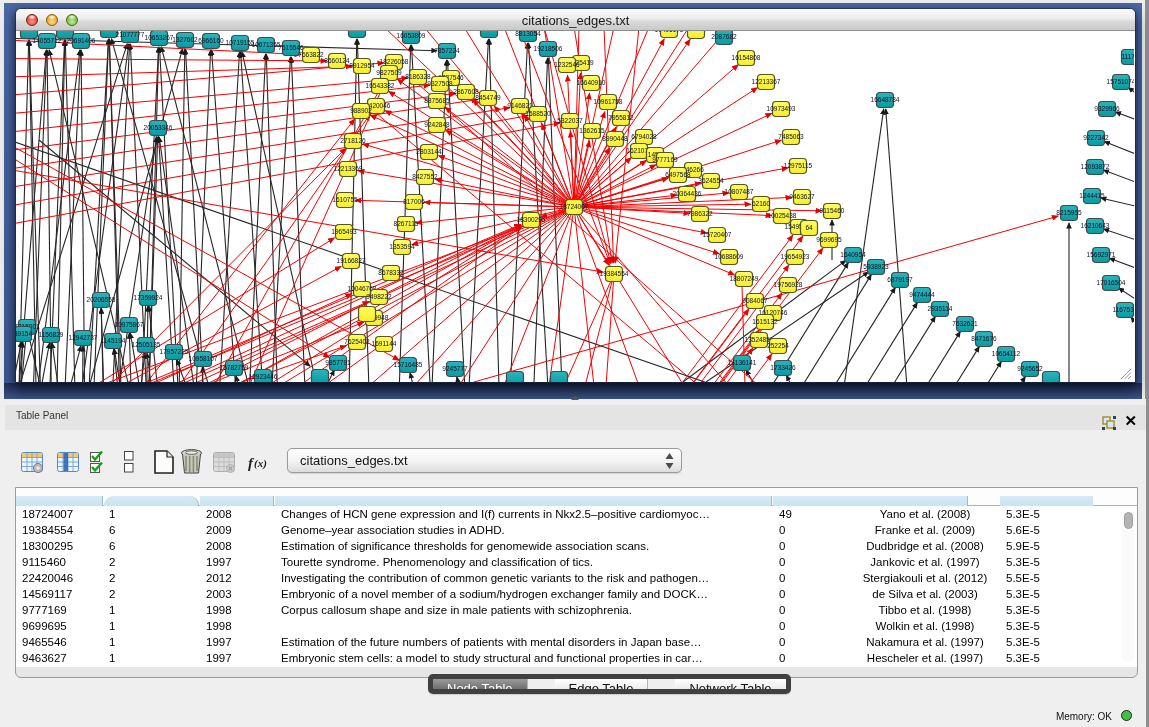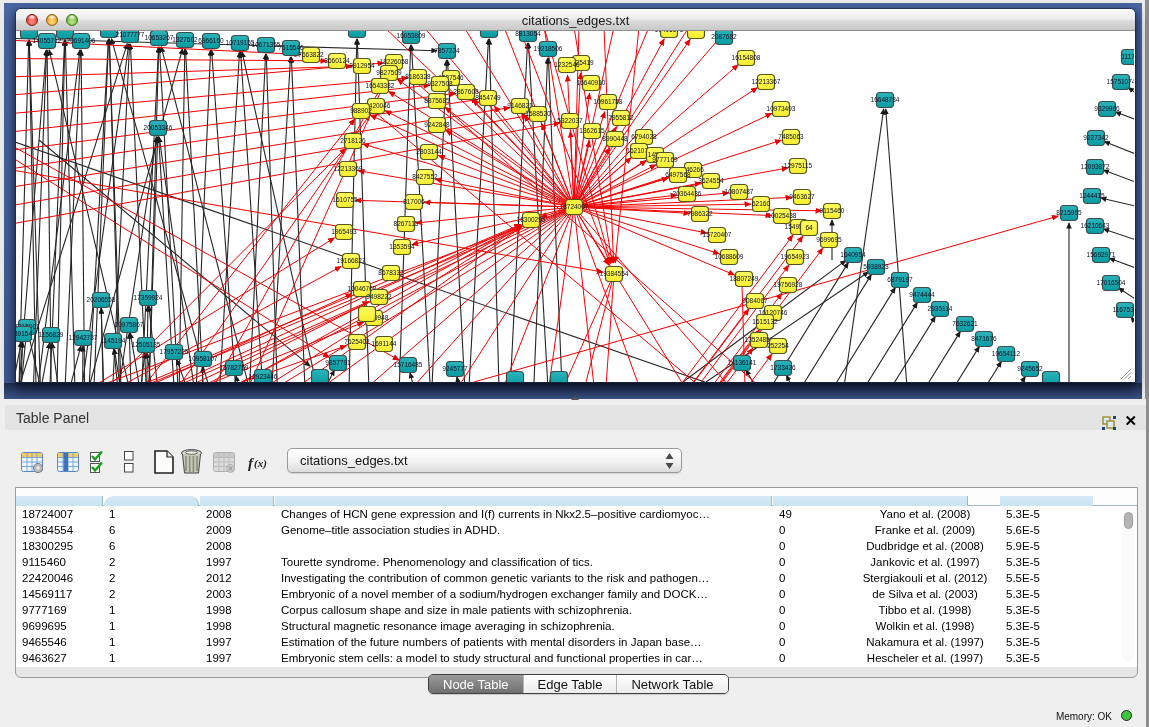--- a/index.html
+++ b/index.html
@@ -20,21 +20,21 @@
   font-size:13px; color:#1a1a1a; }
 .tl { position:absolute; top:5px; width:12px; height:12px; border-radius:50%; }
 .tl.r { left:10px; background:radial-gradient(ellipse 62% 40% at 50% 20%, rgba(255,255,255,0.95), rgba(255,255,255,0) 75%), radial-gradient(circle at 50% 70%, #f98e86 0%, #e8574a 50%, #b02c1c 100%); border:1px solid #7e1a10; }
 .tl.y { left:30px; background:radial-gradient(ellipse 62% 40% at 50% 20%, rgba(255,255,255,0.95), rgba(255,255,255,0) 75%), radial-gradient(circle at 50% 70%, #ffd97e 0%, #f0b03a 50%, #b97a10 100%); border:1px solid #8a5e0a; }
 .tl.g { left:50px; background:radial-gradient(ellipse 62% 40% at 50% 20%, rgba(255,255,255,0.95), rgba(255,255,255,0) 75%), radial-gradient(circle at 50% 70%, #bce98f 0%, #87c64c 50%, #4e8c1f 100%); border:1px solid #3f7015; }
 .canvas { position:absolute; left:0px; top:22px; width:1118px; height:351px;
   background:#fff; overflow:hidden; }
 .panel { position:absolute; left:0; top:399px; width:1146px; height:328px; background:#efefef; }
 .panelbar { position:absolute; left:5px; top:6px; width:1141px; height:25px;
   background:#e4e4e4; }
-.panelbar .t { position:absolute; left:11px; top:5px; font-size:14px; color:#333; }
+.panelbar .t { position:absolute; left:11px; top:5px; font-size:10px; color:#333; }
 .toolrow { position:absolute; left:0; top:45px; width:100%; height:40px; }
 .combo { position:absolute; left:287px; top:49px; width:395px; height:25px;
   border:1px solid #9a9a9a; border-radius:5px;
   background:linear-gradient(180deg,#ffffff 0%,#f2f2f2 55%,#dcdcdc 100%);
   font-size:13px; color:#111; line-height:23px; padding-left:12px;
   box-shadow:0 1px 1px rgba(0,0,0,0.12); }
 .combo .ud { position:absolute; right:7px; top:4px; }
 .tbl { position:absolute; left:15px; top:88px; width:1123px; height:191px;
   border:1px solid #9b9b9b; border-radius:0 0 6px 6px; background:#e6e6e6; overflow:hidden; }
 .thead { position:absolute; left:0; top:0; width:1121px; height:18px;
@@ -49,22 +49,22 @@
 .c0 { left:6px;  width:82px; }
 .c1 { left:93px; width:95px; }
 .c2 { left:190px; width:70px; }
 .c3 { left:265px; width:492px; }
 .c4 { left:763px; width:70px; }
 .c5 { left:832px; width:154px; text-align:center; }
 .c6 { left:990px; width:95px; }
 .vsb { position:absolute; right:3px; top:24px; width:12px; height:150px; background:#fafafa; border-radius:6px; }
 .vsb .th { position:absolute; left:1.5px; top:0; width:9px; height:17px; background:#b4b4b4; border:1px solid #9e9e9e; border-radius:5px; }
 .tabs { position:absolute; left:428px; top:275px; height:20px; display:flex;
-  border:1px solid #404040; border-radius:5px; overflow:hidden; font-size:13px;
-  box-shadow:0 1px 1px rgba(0,0,0,0.15); }
+  border:5px solid #404040; border-radius:5px; overflow:hidden; font-size:13px;
+  box-shadow:0 1px 1px rgba(0,0,0,0.15);gap:27px; }
 .tabs div { padding:1px 14px 0 14px; line-height:18px; background:linear-gradient(180deg,#ffffff,#ececec); color:#111; border-right:1px solid #b5b5b5; }
 .tabs div.sel { background:linear-gradient(180deg,#9a9a9a,#6f6f6f); color:#fff; }
 .mem { position:absolute; right:34px; top:312px; font-size:10px; color:#111;padding-left:45px; }
 .memdot { position:absolute; right:14px; top:311px; width:11px; height:11px; border-radius:50%;
   background:#3ec43e; border:1px solid #222; }
 .redge { position:absolute; right:0; top:0; width:4px; height:727px; background:#8e8e8e; }
 .flicon { position:absolute; right:30px; top:11px; width:14px; height:14px; }
 .xicon { position:absolute; right:9px; top:7px; font-size:15px; font-weight:bold; color:#000; }
 .grip { position:absolute; }
 </style></head>
@@ -709,29 +709,30 @@
           <div class="c2">2008</div>
           <div class="c3">Changes of HCN gene expression and I(f) currents in Nkx2.5–positive cardiomyoc…</div>
           <div class="c4">49</div>
           <div class="c5">Yano et al. (2008)</div>
           <div class="c6">5.3E-5</div>
         </div>
         <div class="tr">
           <div class="c0">19384554</div>
           <div class="c1">6</div>
           <div class="c2">2009</div>
-          <div class="c3">Genome–title association studies in ADHD.</div>
+          <div class="c3">Genome–year association studies in ADHD.</div>
           <div class="c4">0</div>
           <div class="c5">Franke et al. (2009)</div>
           <div class="c6">5.6E-5</div>
         </div>
         <div class="tr">
           <div class="c0">18300295</div>
           <div class="c1">6</div>
           <div class="c2">2008</div>
+          <div class="c3">Estimation of significance thresholds for genomewide association scans.</div>
           <div class="c4">0</div>
           <div class="c5">Dudbridge et al. (2008)</div>
           <div class="c6">5.9E-5</div>
         </div>
         <div class="tr">
           <div class="c0">9115460</div>
           <div class="c1">2</div>
           <div class="c2">1997</div>
           <div class="c3">Tourette syndrome. Phenomenology and classification of tics.</div>
           <div class="c4">0</div>
@@ -762,21 +763,20 @@
           <div class="c2">1998</div>
           <div class="c3">Corpus callosum shape and size in male patients with schizophrenia.</div>
           <div class="c4">0</div>
           <div class="c5">Tibbo et al. (1998)</div>
           <div class="c6">5.3E-5</div>
         </div>
         <div class="tr">
           <div class="c0">9699695</div>
           <div class="c1">1</div>
           <div class="c2">1998</div>
-          <div class="c3">Structural magnetic resonance image averaging in schizophrenia.</div>
           <div class="c4">0</div>
           <div class="c5">Wolkin et al. (1998)</div>
           <div class="c6">5.3E-5</div>
         </div>
         <div class="tr">
           <div class="c0">9465546</div>
           <div class="c1">1</div>
           <div class="c2">1997</div>
           <div class="c3">Estimation of the future numbers of patients with mental disorders in Japan base…</div>
           <div class="c4">0</div>

